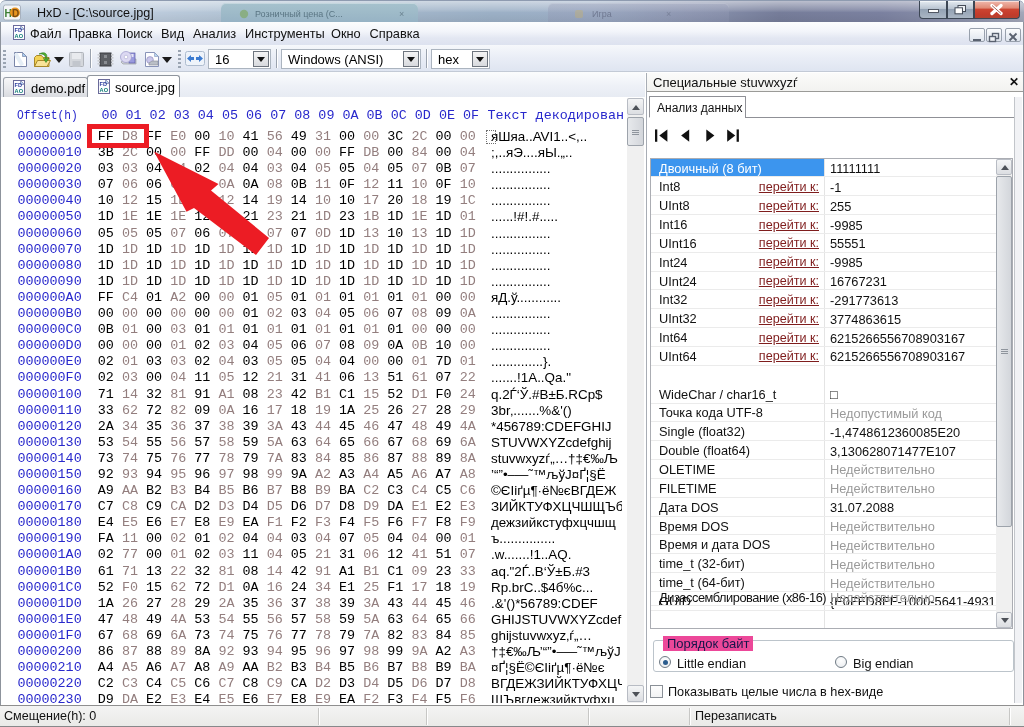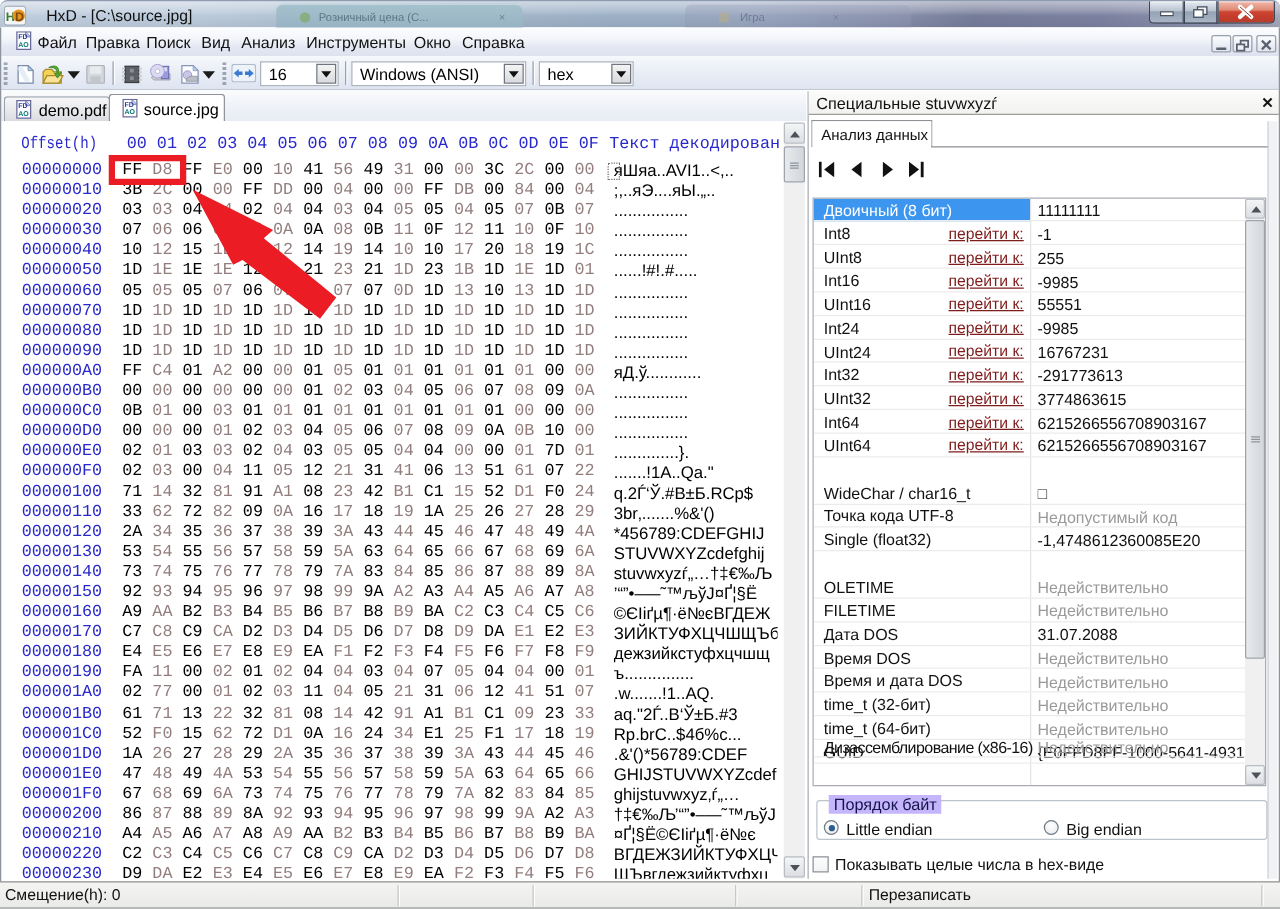--- a/index.html
+++ b/index.html
@@ -71,21 +71,21 @@
 .trow .tlab{position:absolute;left:8px;top:2px;color:#111;white-space:nowrap}
 .trow .tlab.sel{color:#fff}
 .trow.sel:before{content:"";position:absolute;left:0;top:0;width:173px;height:18px;background:#3c95ee}
 .lnk{position:absolute;right:193px;top:2.5px;font-size:12.6px;color:#7f1d1d;text-decoration:underline}
 .tval{position:absolute;left:179px;top:2.5px;white-space:nowrap;max-width:166px;overflow:hidden}
 .vb{color:#111}.vg{color:#9a9a9a}
 .trow:after{content:"";position:absolute;left:0;bottom:0;width:361px;height:1px;background:#ebebeb}
 #tdivider{position:absolute;left:173px;top:0;width:1px;height:469px;background:#e4e4e4}
 
 #gbox{left:6px;top:567px;width:361px;height:32px;border:1px solid #bcc4cb;border-radius:3px}
-#gboxlab{left:16px;top:562.5px;font-size:13px;color:#15154a;background:#c4b5fd;padding:0 4px}
+#gboxlab{left:16px;top:562.5px;font-size:13px;color:#15154a;background:#ec4899;padding:0 4px}
 .radio{position:absolute;width:12px;height:12px;border:1px solid #707b85;border-radius:50%;background:radial-gradient(circle at 50% 35%,#fefefe,#e8ebee)}
 .radio.on:after{content:"";position:absolute;left:2.5px;top:2.5px;width:5px;height:5px;border-radius:50%;background:#2c5d8e}
 .rlab{position:absolute;font-size:12.8px;color:#111;white-space:nowrap}
 #chk{left:3px;top:612px;width:13px;height:13px;border:1px solid #8a9097;background:linear-gradient(180deg,#fdfdfd,#f2f3f4)}
 #chklab{left:21px;top:611.5px;font-size:12.7px;color:#111;white-space:nowrap}
 
 #status{left:0;top:705px;width:1024px;height:22px;background:linear-gradient(180deg,#f4f4f3,#e9e9e7);border-top:1px solid #8f8f8f}
 .ssep{position:absolute;top:3px;width:1px;height:17px;background:#c7c7c5;box-shadow:1px 0 0 #fff}
 .stxt{position:absolute;top:4px;font-size:12.6px;color:#111;white-space:nowrap}
 
@@ -226,21 +226,21 @@
 <span class="combo" style="left:208px;width:63px">
     <span class="ct">16</span>
     <span class="cbtn"></span>
   </span>
 <span class="tsep" style="left:276px"></span>
 <span class="combo" style="left:281px;width:140px">
     <span class="ct">Windows (ANSI)</span>
     <span class="cbtn"></span>
   </span>
 <span class="tsep" style="left:426px"></span>
-<span class="combo" style="left:431px;width:76px">
+<span class="combo" style="left:431px;width:59px">
     <span class="ct">hex</span>
     <span class="cbtn"></span>
   </span>
 <div class="abs" id="tabstrip"></div>
 <span class="abs" id="dtab1">
     <span class="abs" style="left:8px;top:2px"><svg width="15" height="16" viewBox="0 0 15 16">
         <rect x="1.5" y="0.5" width="11" height="14" fill="#fdfdff" stroke="#6a6a9a"></rect>
         <path d="M8.5 0.5 L12.5 4.5 L8.5 4.5 Z" fill="#bcd8f2" stroke="#6a6a9a" stroke-width=".6"></path>
         <text x="2.6" y="6.6" font-family="Liberation Sans" font-size="5.6" font-weight="bold" fill="#2d3f9e">FD</text>
         <text x="2.6" y="12.6" font-family="Liberation Sans" font-size="5.6" font-weight="bold" fill="#0d7b74">AO</text>
@@ -420,20 +420,24 @@
         <div class="tval vb">□</div>
       </div>
 <div class="trow" style="top:244.9px">
         <div class="tlab">Точка кода UTF-8</div>
         <div class="tval vg">Недопустимый код</div>
       </div>
 <div class="trow" style="top:263.8px">
         <div class="tlab">Single (float32)</div>
         <div class="tval vb">-1,4748612360085E20</div>
       </div>
+<div class="trow" style="top:282.6px">
+        <div class="tlab">Double (float64)</div>
+        <div class="tval vb">3,130628071477E107</div>
+      </div>
 <div class="trow" style="top:301.4px">
         <div class="tlab">OLETIME</div>
         <div class="tval vg">Недействительно</div>
       </div>
 <div class="trow" style="top:320.3px">
         <div class="tlab">FILETIME</div>
         <div class="tval vg">Недействительно</div>
       </div>
 <div class="trow" style="top:339.1px">
         <div class="tlab">Дата DOS</div>

